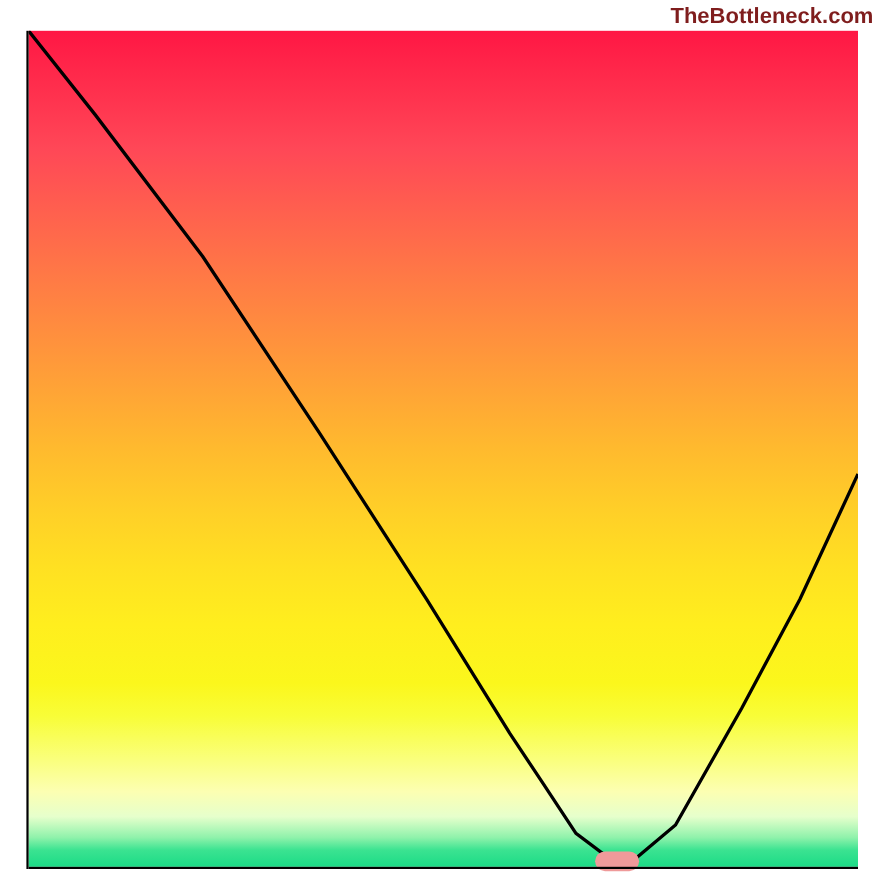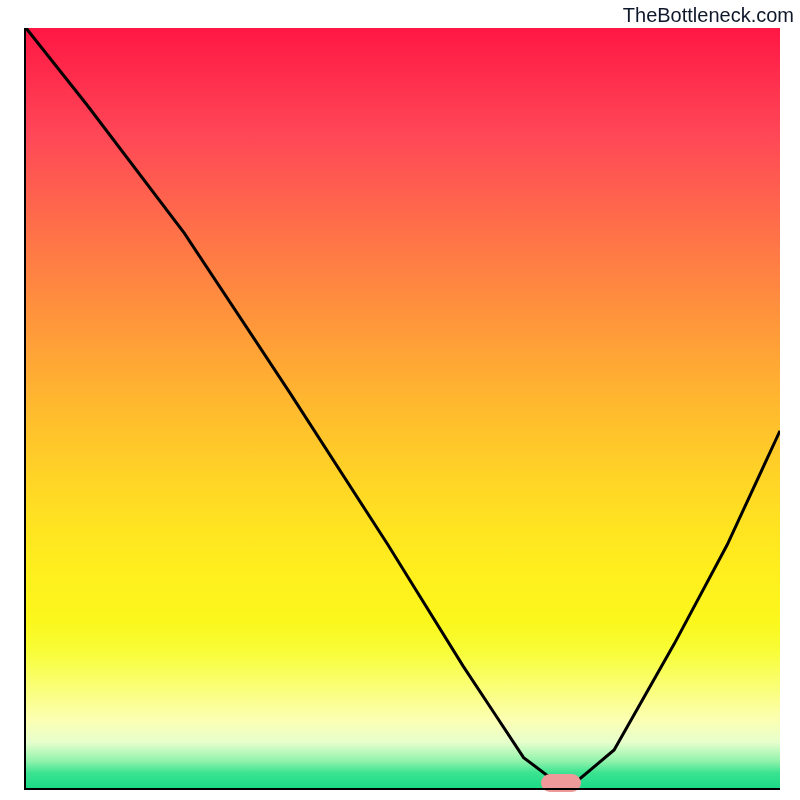--- a/index.html
+++ b/index.html
@@ -23,21 +23,21 @@
       #fcffb2 91%,
       #e6ffcc 94%,
       #8ff2ab 96.5%,
       #3be391 98%,
       #1bdb86 100%)}
   svg.curve{position:absolute;left:0;top:0;width:754px;height:760px}
   .axis-line{position:absolute;background:#000}
   .x-axis{left:26px;top:788px;width:754px;height:2px}
   .y-axis{left:24px;top:28px;width:2px;height:762px}
   .marker{position:absolute;width:40px;height:18px;background:#ef9a9a;border-radius:9px}
-  .attribution{position:absolute;right:6px;top:4px;font-size:20px;font-weight:normal;color:#0f172a}
+  .attribution{position:absolute;right:6px;top:4px;font-size:20px;font-weight:bold;color:#7f1d1d}
 </style>
 </head>
 <body>
 
 <div class="attribution">TheBottleneck.com</div>
 
 <div class="chart-area">
   <div class="bg"></div>
 
   <svg class="curve" viewBox="0 0 754 760" preserveAspectRatio="none">

